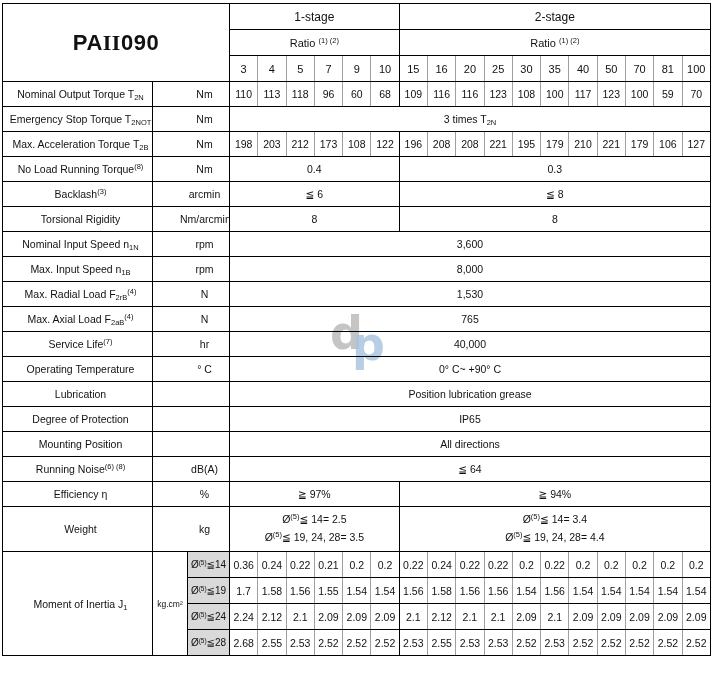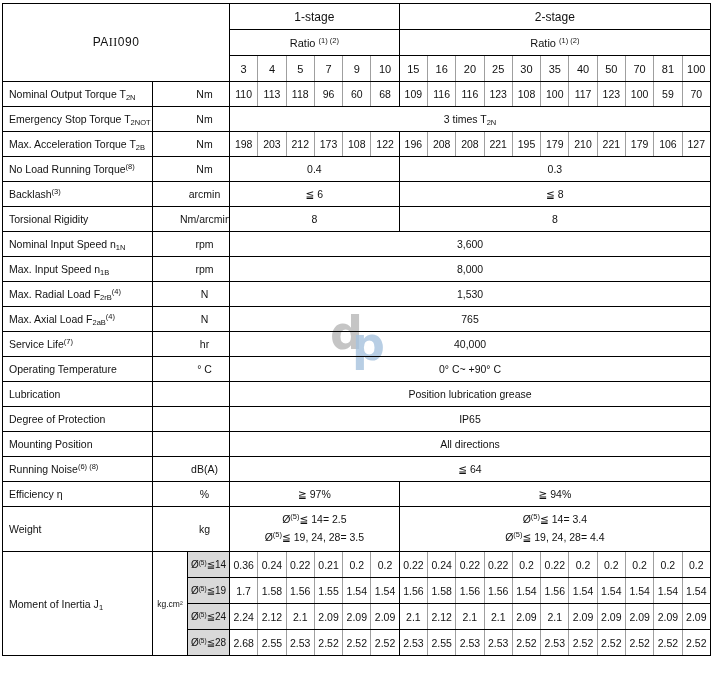--- a/index.html
+++ b/index.html
@@ -12,26 +12,26 @@
   .wm .wp{position:absolute;left:22px;top:11px;font-size:46px;color:#a7c3de;opacity:.8;}
   
   table{position:absolute;left:2px;top:3px;z-index:1;border-collapse:collapse;table-layout:fixed;
         width:709px;background:transparent;}
   col.c-lbl{width:150px;} col.c-unit{width:35px;} col.c-phi{width:42px;}
   th,td{border:1px solid #000;padding:0;vertical-align:middle;background:transparent;
         font-size:10.5px;overflow:hidden;}
   thead tr{height:26px;} tbody tr{height:25px;}
   tr.weight-row{height:45px;} tr.inertia-row{height:26px;}
   .vr{border-right-color:#9f9f9f;}
-  .title{font-size:12px;font-weight:normal;text-align:center;letter-spacing:.5px;}
+  .title{font-size:22px;font-weight:bold;text-align:center;letter-spacing:.5px;}
   .title .roman{font-family:"Liberation Serif","DejaVu Serif",serif;}
   .stage{font-size:12px;text-align:center;font-weight:normal;}
   .ratio{font-size:11px;text-align:center;}
   .num{font-size:11px;text-align:center;}
-  .lbl{text-align:left;padding-left:6px;white-space:nowrap;font-size:10.5px;}
+  .lbl{text-align:center;padding-left:6px;white-space:nowrap;font-size:10.5px;}
   .unit{text-align:center;font-size:10.5px;padding-left:27px;}
   .unit-sm{text-align:center;font-size:8.5px;}
   .val{text-align:center;font-size:10.5px;}
   .phi{text-align:center;font-size:10px;background:#d9d9d9;white-space:nowrap;}
   sub{font-size:7.5px;vertical-align:-2px;line-height:0;}
   sup{font-size:7.5px;vertical-align:4px;line-height:0;}
   .phi sup{font-size:6.5px;vertical-align:3px;}
   .val div{line-height:1.7;}
 </style>
 </head>

